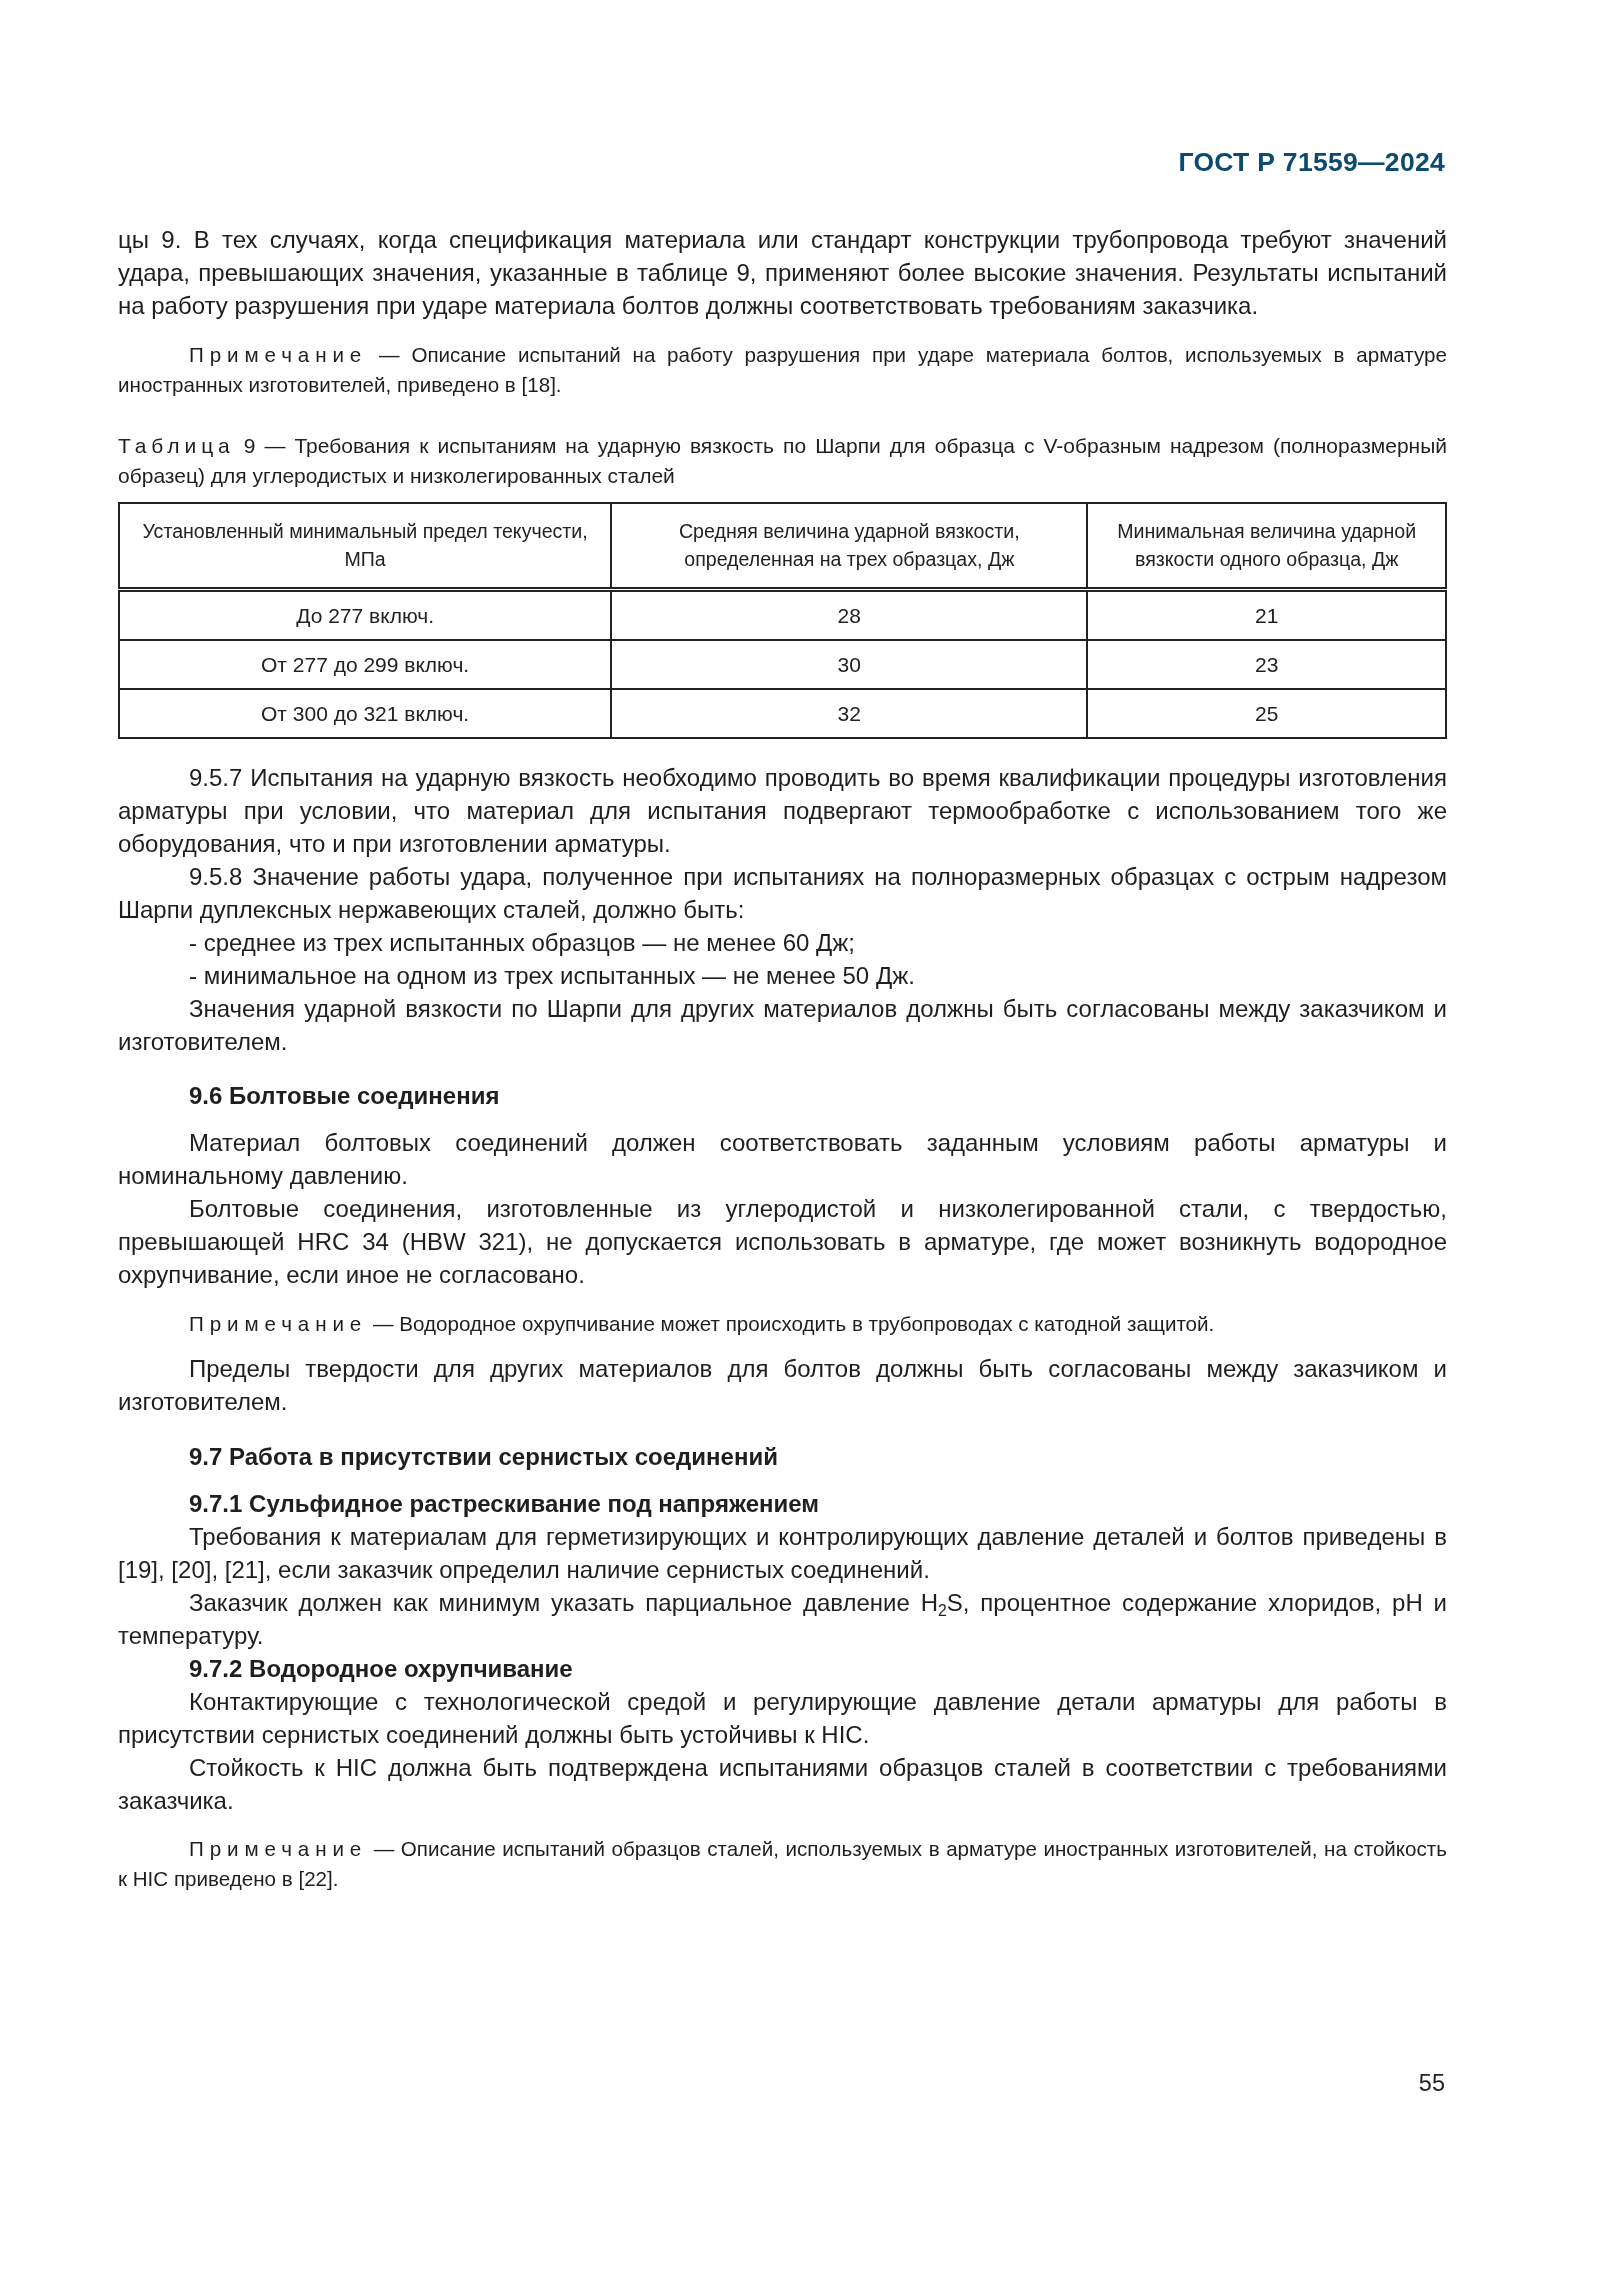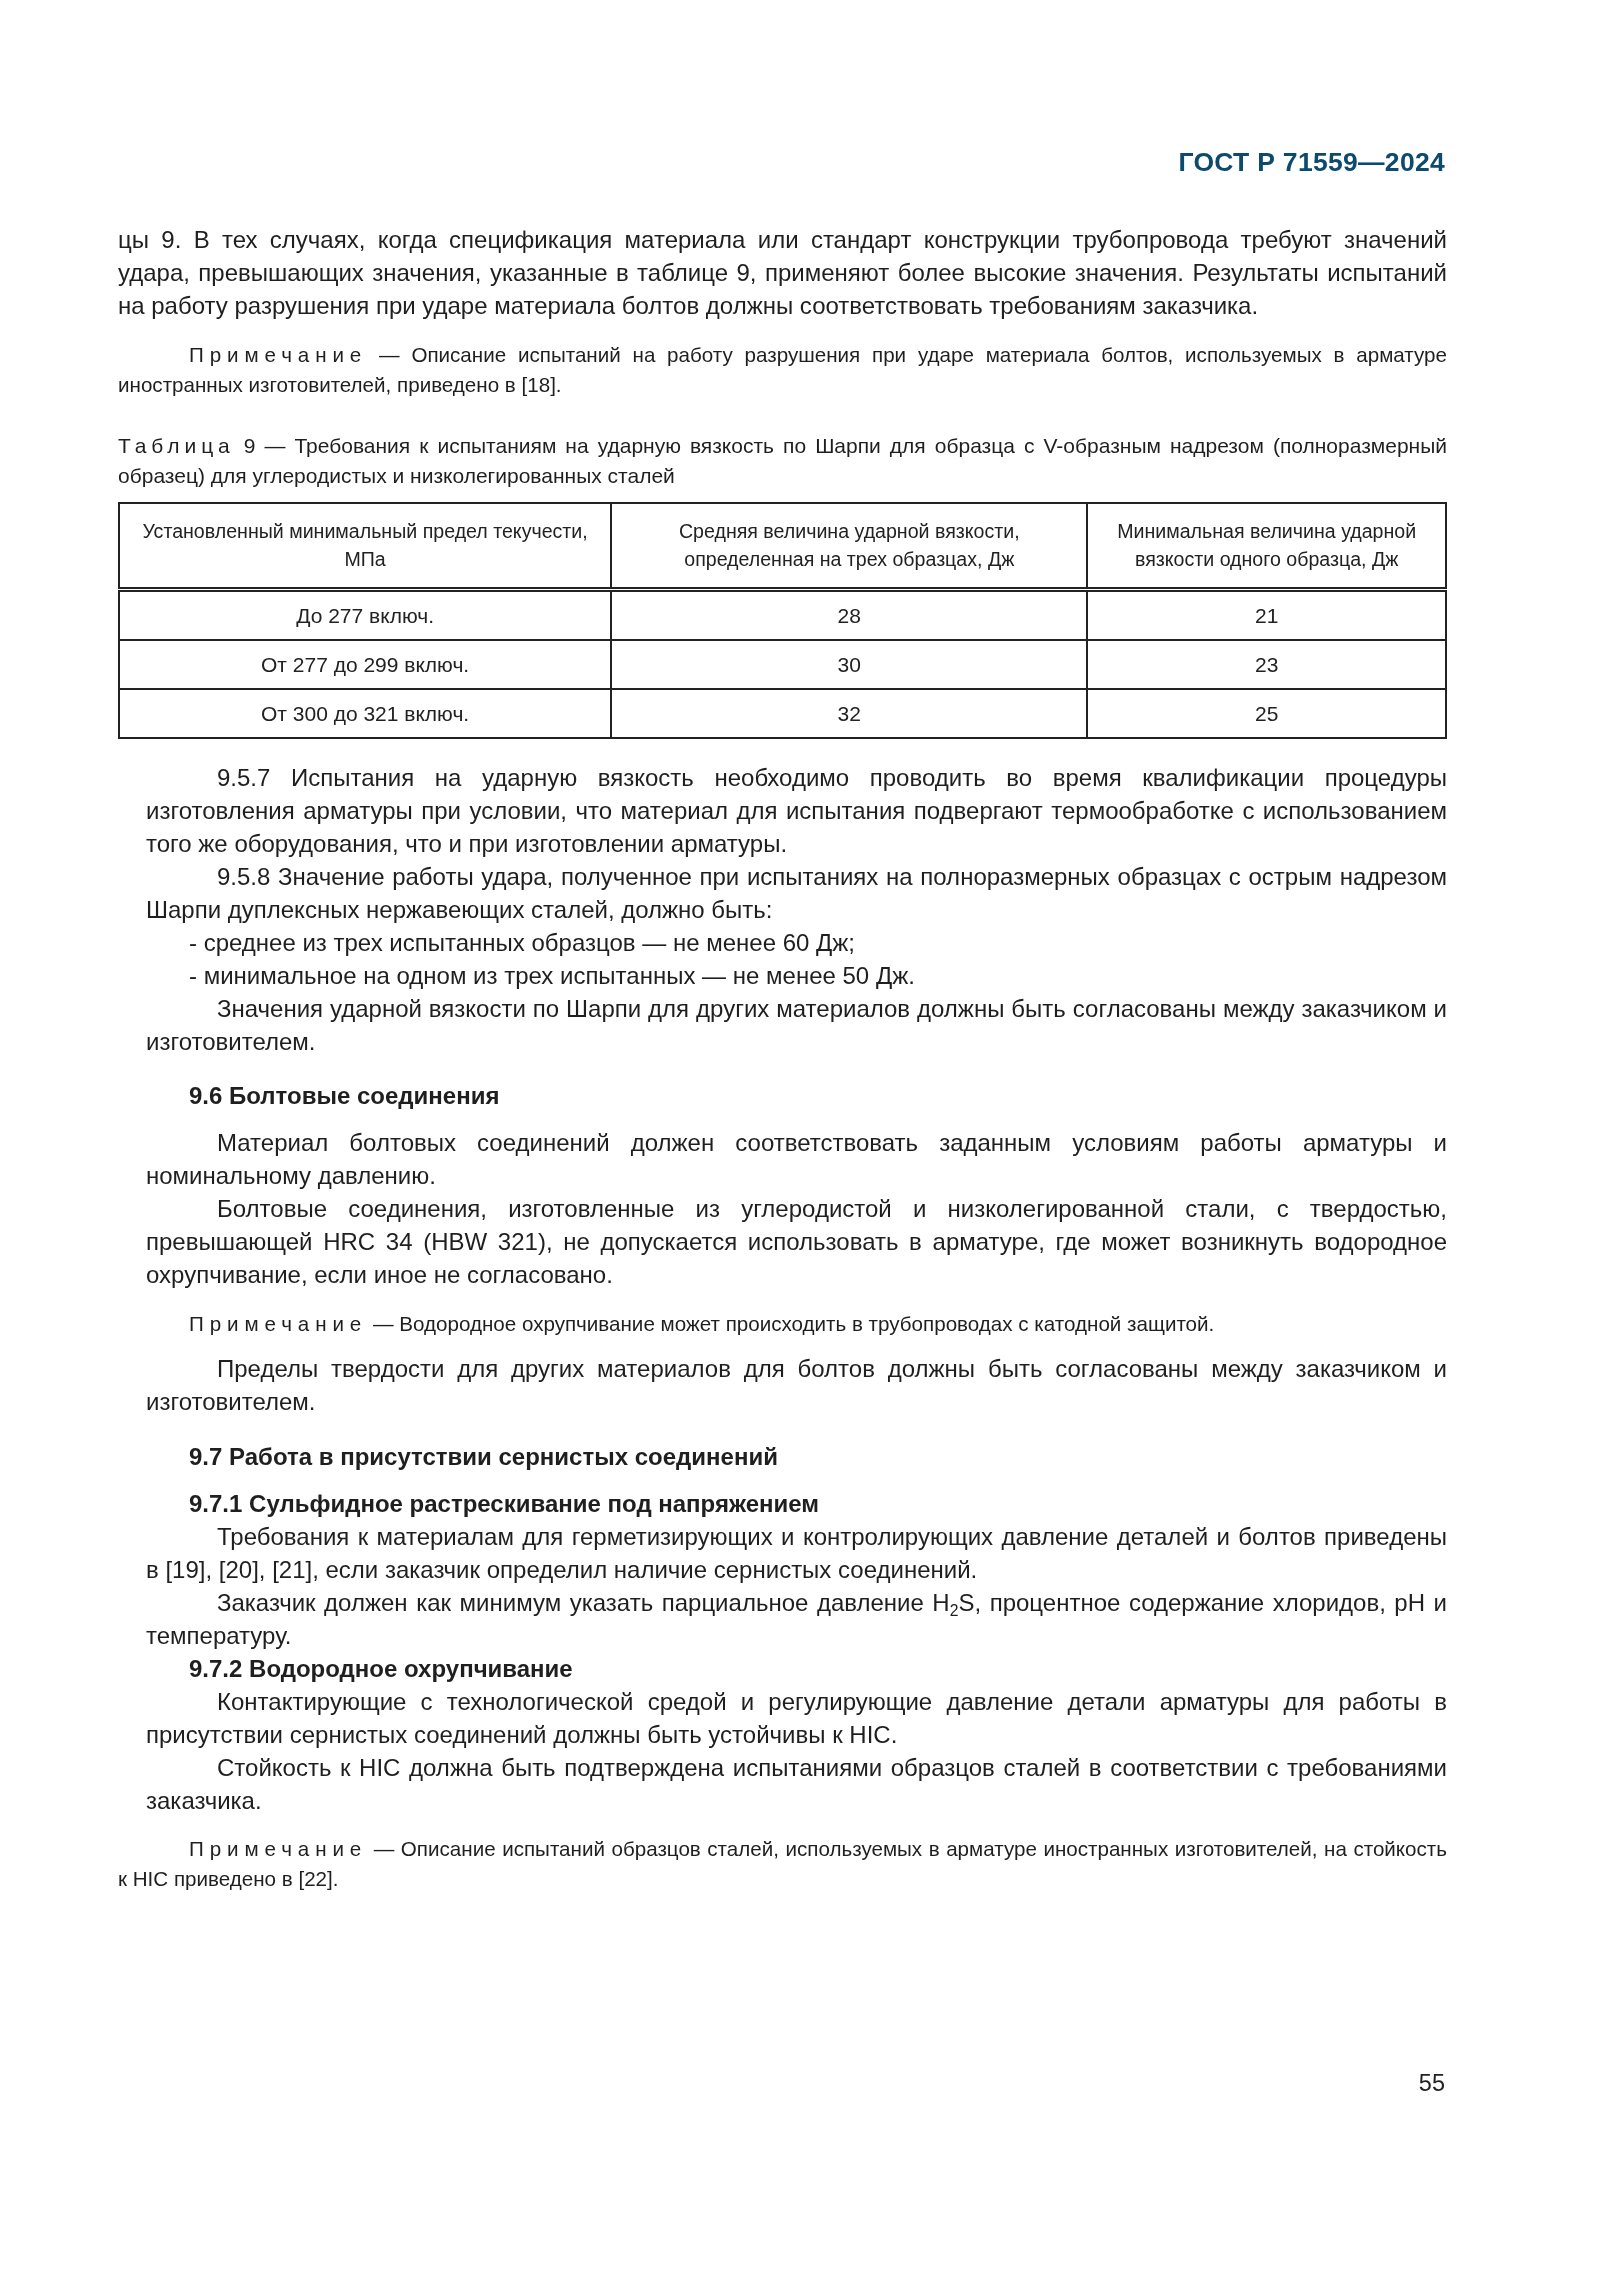--- a/index.html
+++ b/index.html
@@ -6,21 +6,21 @@
   body {
     width: 1621px; height: 2293px; position: relative; overflow: hidden;
     font-family: "Liberation Sans", sans-serif; color: #1f1f1f;
   }
   .header-code {
     position: absolute; top: 147px; right: 176px;
     font-weight: bold; font-size: 26.5px; letter-spacing: 0.3px; color: #0c4a6e;
   }
   .page { position: absolute; left: 118px; top: 223px; width: 1329px; }
   p { margin: 0; font-size: 24px; line-height: 33px; text-align: justify; }
-  .indent { text-indent: 71px; margin-left: 28px; }
+  .indent { text-indent: 71px; }
   .note { font-size: 20.6px; line-height: 30px; text-indent: 71px; text-align: justify; margin-top: 17.6px; }
   .note .lbl { letter-spacing: 5.9px; }
   .caption { font-size: 21px; line-height: 30px; margin-top: 31px; text-align: justify; }
   .caption .lbl { letter-spacing: 4.9px; }
   table.t9 {
     border-collapse: collapse; width: 1329px; margin-top: 11.8px;
     border: 2.9px solid #222; font-size: 21px;
   }
   table.t9 td, table.t9 th {
     border: 2px solid #222; text-align: center; padding: 0 9.8px;

